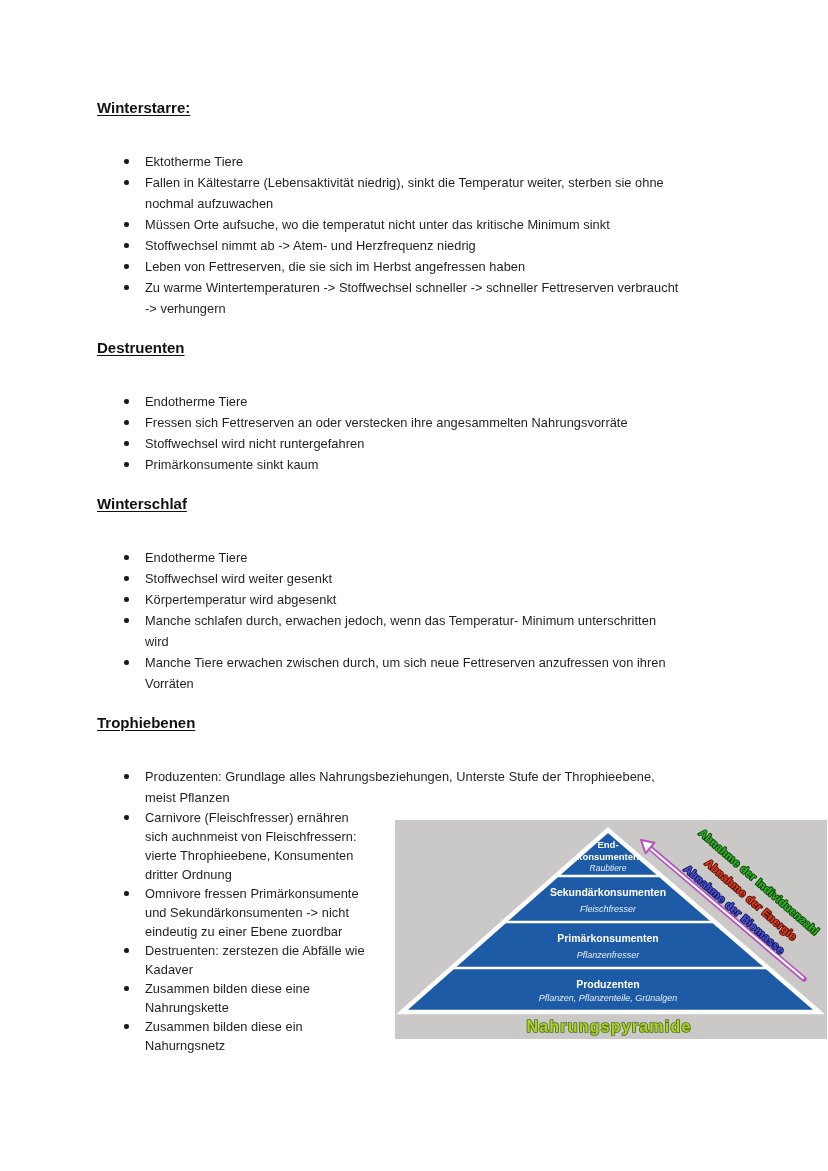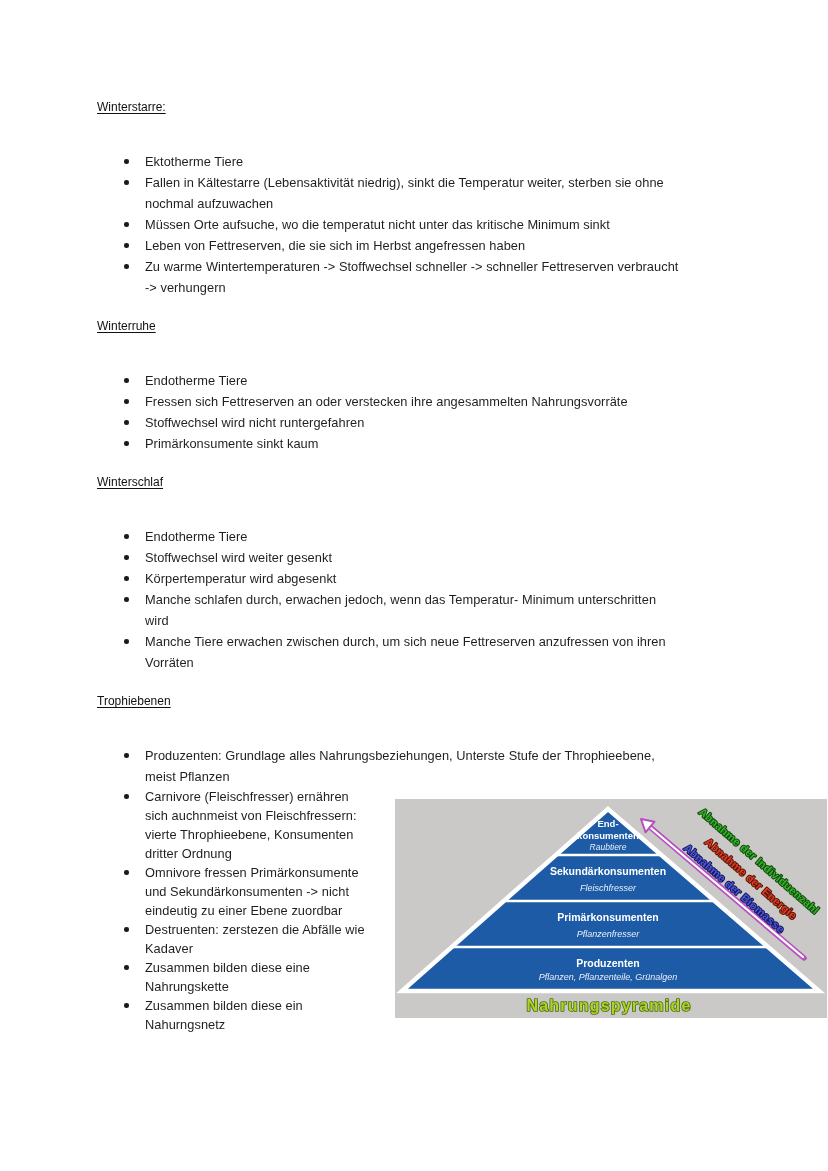--- a/index.html
+++ b/index.html
@@ -8,22 +8,22 @@
     width:828px; height:1171px;
     background:#ffffff;
     box-sizing:border-box;
     padding:100px 60px 0 97px;
     font-family:"Liberation Sans","DejaVu Sans",sans-serif;
     color:#1f1f1f;
     overflow:hidden;
   }
   h2 {
     margin:21px 0 18px 0;
-    font-size:12px; line-height:15px;
-    font-weight:normal;
+    font-size:15px; line-height:15px;
+    font-weight:bold;
     color:#111;
     text-decoration:underline;
     text-underline-offset:2px;
   }
   section:first-child h2 { margin-top:0; }
   ul { list-style:none; margin:18px 0 0 0; padding:0 0 0 48px; }
   ul.wide  { width:583px; box-sizing:border-box;margin-top:36px; }
   ul.wide li  { max-width:535px; }
   li {
     position:relative;
@@ -60,27 +60,28 @@
 <body>
 
 <main class="page">
 
   <section>
     <h2>Winterstarre:</h2>
     <ul class="wide">
       <li>Ektotherme Tiere</li>
       <li>Fallen in Kältestarre (Lebensaktivität niedrig), sinkt die Temperatur weiter, sterben sie ohne nochmal aufzuwachen</li>
       <li>Müssen Orte aufsuche, wo die temperatut nicht unter das kritische Minimum sinkt</li>
+      <li>Stoffwechsel nimmt ab -&gt; Atem- und Herzfrequenz niedrig</li>
       <li>Leben von Fettreserven, die sie sich im Herbst angefressen haben</li>
       <li>Zu warme Wintertemperaturen -&gt; Stoffwechsel schneller -&gt; schneller Fettreserven verbraucht -&gt; verhungern</li>
     </ul>
   </section>
 
   <section>
-    <h2>Winterruhe</h2>
+    <h2>Destruenten</h2>
     <ul class="wide">
       <li>Endotherme Tiere</li>
       <li>Fressen sich Fettreserven an oder verstecken ihre angesammelten Nahrungsvorräte</li>
       <li>Stoffwechsel wird nicht runtergefahren</li>
       <li>Primärkonsumente sinkt kaum</li>
     </ul>
   </section>
 
   <section>
     <h2>Winterschlaf</h2>

